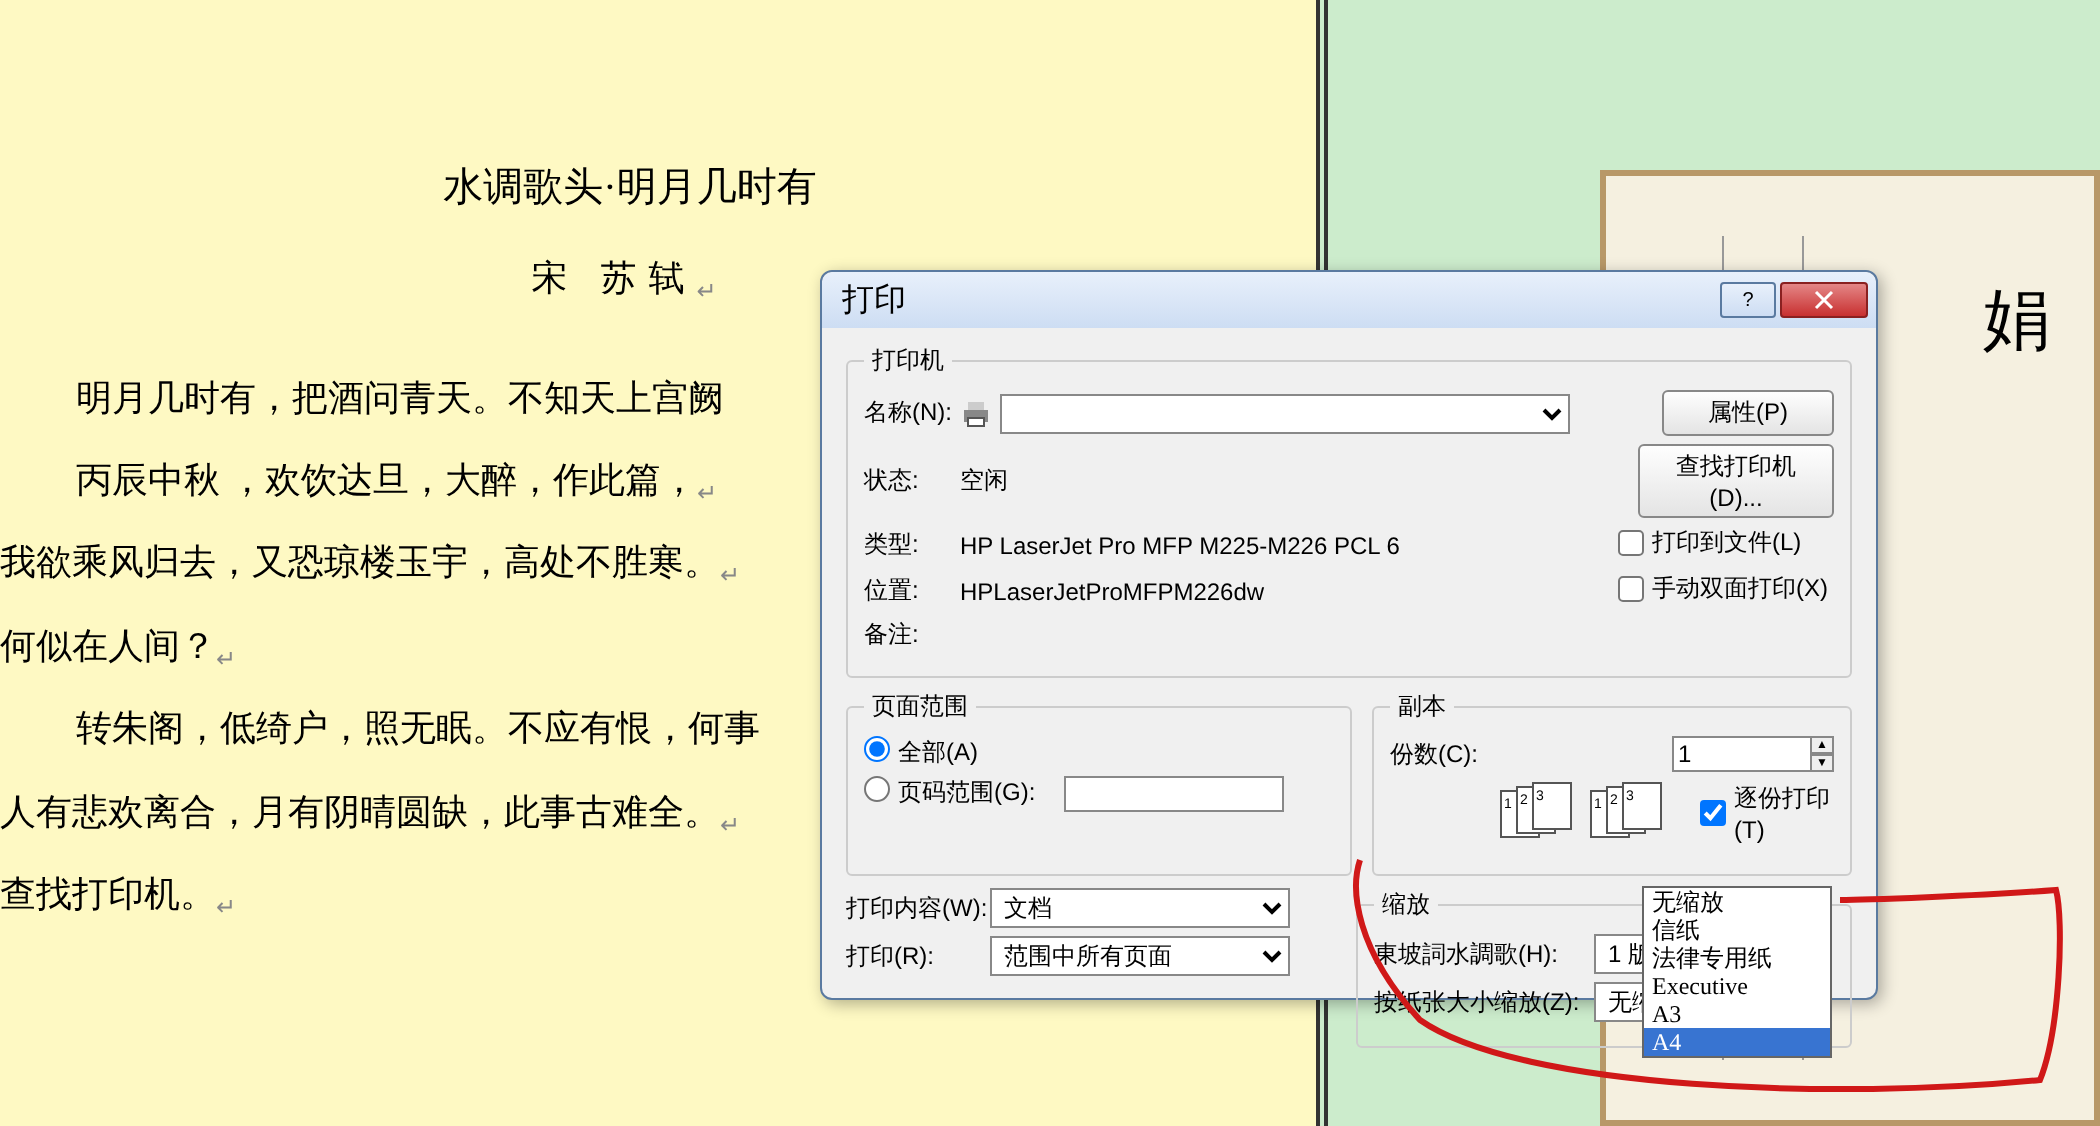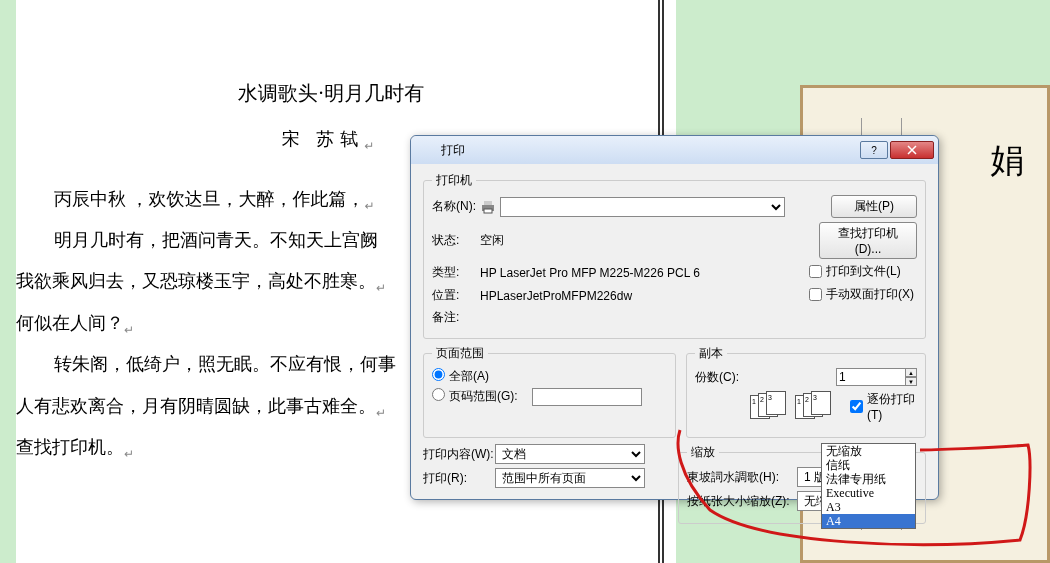--- a/index.html
+++ b/index.html
@@ -1,33 +1,33 @@
 <!DOCTYPE html>
 <html><head>
 <meta charset="utf-8">
 <style>
 * { margin: 0; padding: 0; box-sizing: border-box; }
 body { width: 1050px; height: 563px; font-family: "SimSun", serif; position: relative; overflow: hidden; background: #cceccc; }
-.doc-area { position: absolute; left: 16px; top: 0; width: 660px; height: 563px; background: #ffffff; padding: 80px 30px 0 0; }
+.doc-area { position: absolute; left: 0; top: 0; width: 660px; height: 563px; background: #fef9c3; padding: 80px 30px 0 0; }
 .doc-title { text-align: center; font-size: 20px; margin-bottom: 20px; }
 .doc-author { text-align: center; font-size: 18px; margin-bottom: 25px; letter-spacing: 6px; }
 .doc-author .mark { font-size: 12px; color: #888; vertical-align: sub; }
 .doc-line { font-size: 18px; line-height: 2.3; padding-left: 38px; text-indent: -38px; }
 .doc-line.indent { text-indent: 0; padding-left: 38px; }
 .doc-line .mark { font-size: 12px; color: #888; vertical-align: sub; }
 .divider { position: absolute; left: 658px; top: 0; width: 6px; height: 563px; border-left: 2px solid #333; border-right: 2px solid #333; }
 .scroll-right { position: absolute; left: 800px; top: 85px; width: 250px; height: 478px; background: #f5f0e0; border: 3px solid #b89868; }
 .vert-col { position: absolute; top: 30px; bottom: 30px; width: 40px; writing-mode: vertical-rl; font-family: "KaiTi", "STKaiti", serif; font-size: 34px; letter-spacing: 8px; border-right: 1px solid #999; display: flex; align-items: center; }
 .vc1 { right: 185px; }
 .vc2 { right: 145px; }
 .vc5 { right: 20px; border-right: none; }
 
 .dialog { position: absolute; left: 410px; top: 135px; width: 529px; height: 365px; background: #f0f0f0; border: 1px solid #5a7aa0; border-radius: 6px; font-family: "Microsoft YaHei", "SimSun", sans-serif; font-size: 12px; box-shadow: 2px 2px 8px rgba(0,0,0,0.3); }
 .titlebar { height: 28px; background: linear-gradient(#e8f0fb, #cdddf3); border-radius: 6px 6px 0 0; display: flex; align-items: center; padding: 0 4px 0 10px; }
-.titlebar-text { flex: 1; color: #000; font-size: 12px; margin-left: 20px; }
+.titlebar-text { flex: 1; color: #000; font-size: 16px; }
 .win-btns { display: flex; gap: 2px; }
 .win-btn { width: 28px; height: 18px; border: 1px solid #5a7aa0; border-radius: 2px; background: linear-gradient(#e8f0fb, #cdddf3); cursor: pointer; display: flex; align-items: center; justify-content: center; font-size: 10px; }
 .win-btn.close { width: 44px; background: linear-gradient(#e48686, #c83030); color: #fff; border-color: #8a2020; }
 .win-btn svg { width: 10px; height: 10px; }
 
 .dlg-body { padding: 8px 12px 6px 12px; }
 fieldset { border: 1px solid #ccc; border-radius: 3px; padding: 6px 8px 8px 8px; margin-bottom: 6px; }
 legend { padding: 0 4px; font-size: 12px; }
 .row { display: flex; align-items: center; margin-bottom: 4px; }
 .lbl { width: 48px; }
@@ -66,22 +66,22 @@
 .dd-item.sel { background: #3874d1; color: #fff; }
 
 .red-annot { position: absolute; pointer-events: none; z-index: 30; }
 </style>
 </head>
 <body>
 
 <div class="doc-area">
   <div class="doc-title">水调歌头·明月几时有</div>
   <div class="doc-author"><span>宋  苏轼</span><span class="mark">↵</span></div>
+  <div class="doc-line indent"><span>明月几时有，把酒问青天。不知天上宫阙</span></div>
   <div class="doc-line indent"><span>丙辰中秋  ，欢饮达旦，大醉，作此篇，</span><span class="mark">↵</span></div>
-  <div class="doc-line indent"><span>明月几时有，把酒问青天。不知天上宫阙</span></div>
   <div class="doc-line"><span>我欲乘风归去，又恐琼楼玉宇，高处不胜寒。</span><span class="mark">↵</span></div>
   <div class="doc-line"><span>何似在人间？</span><span class="mark">↵</span></div>
   <div class="doc-line indent"><span>转朱阁，低绮户，照无眠。不应有恨，何事</span></div>
   <div class="doc-line"><span>人有悲欢离合，月有阴晴圆缺，此事古难全。</span><span class="mark">↵</span></div>
   <div class="doc-line"><span>查找打印机。</span><span class="mark">↵</span></div>
 </div>
 
 <div class="divider"></div>
 
 <div class="scroll-right">

